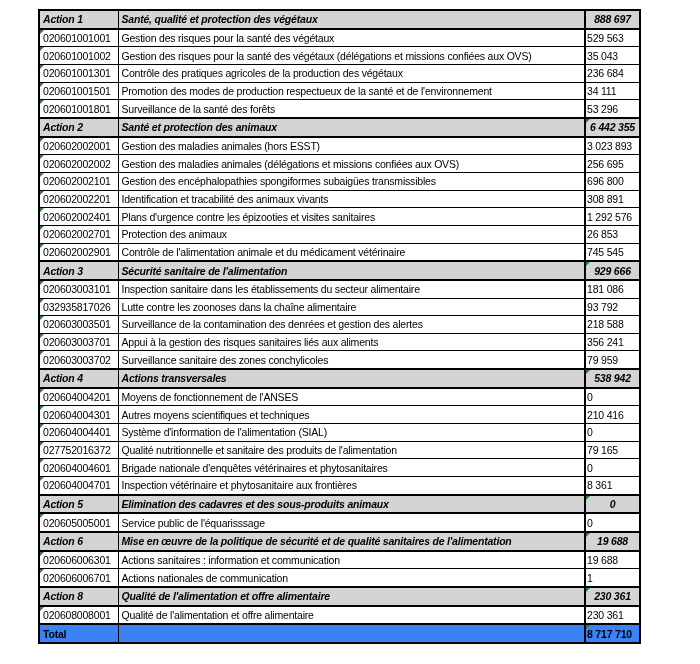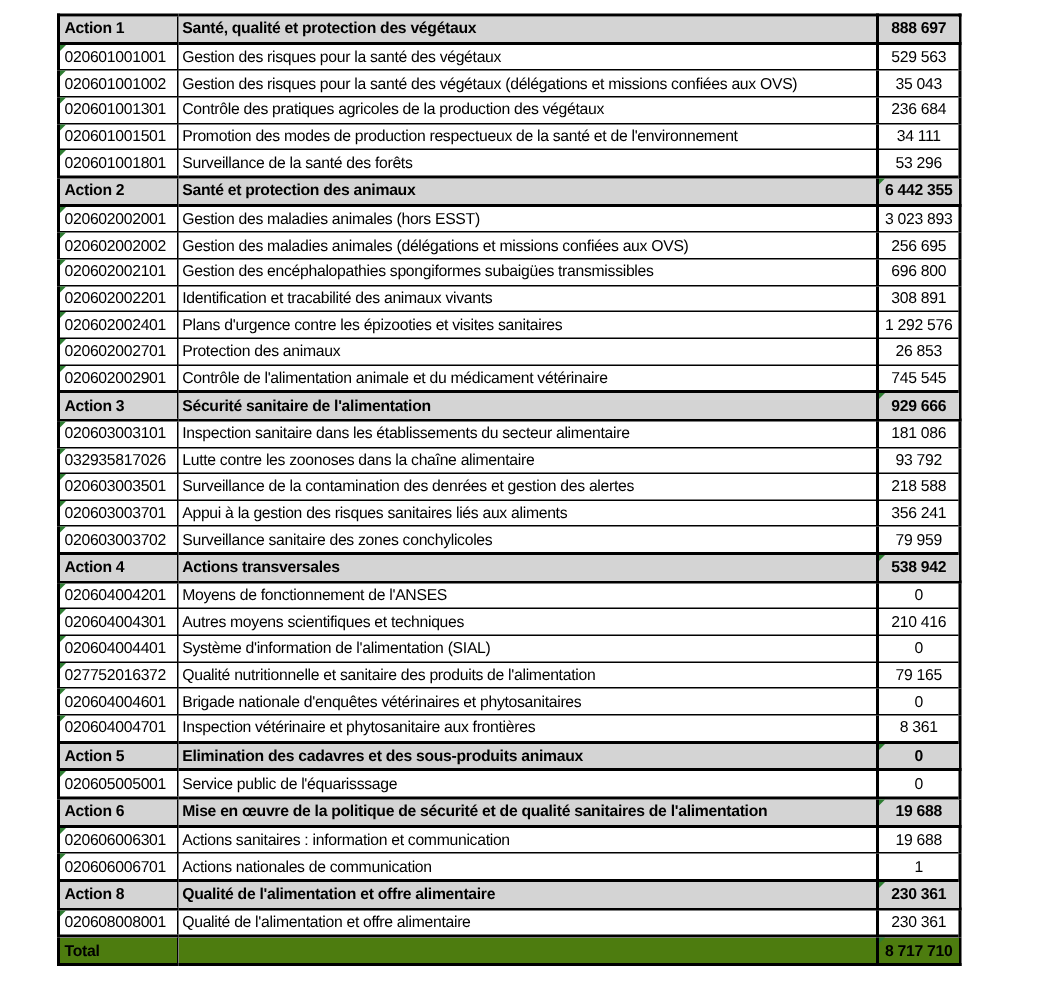--- a/index.html
+++ b/index.html
@@ -13,28 +13,28 @@
   }
   .tbl td {
     border: 1px solid #000;
     height: 16.67px; padding: 0 3px;
     white-space: nowrap; position: relative;
     line-height: 16px;
   }
   .tbl col.c1 { width: 79px; }
   .tbl col.c2 { width: 467px; }
   .tbl col.c3 { width: 55px; }
-  .tbl td.num { text-align: center; padding: 0 1px; }
+  .tbl td.num { padding: 0 1px; }
   .tbl tr.action td {
     background: #d4d4d4; font-weight: bold;
-    border-top: 2px solid #000; border-bottom: 2px solid #000;
+    border-top: 2px solid #000; border-bottom: 2px solid #000; font-style: italic;
   }
   .tbl tr.action td.num { text-align: center; margin-top: 45px; }
   .tbl tr.total td {
-    background: #4d7c0f; font-weight: bold;
+    background: #3b82f6; font-weight: bold;
     border-top: 2px solid #000; border-bottom: 2px solid #000;
   }
   .tbl td.c3cell { border-left: 2px solid #000; border-right: 2px solid #000; }
   .tbl tr:first-child td { border-top: 2px solid #000; }
   .tbl td.c1cell { border-left: 2px solid #000; }
   .tbl td.c2cell { border-right: 2px solid #000; }
   .flag::before {
     content: ""; position: absolute; left: 0; top: 0;
     width: 0; height: 0;
     border-top: 4px solid #2e7d32; border-right: 4px solid transparent;

